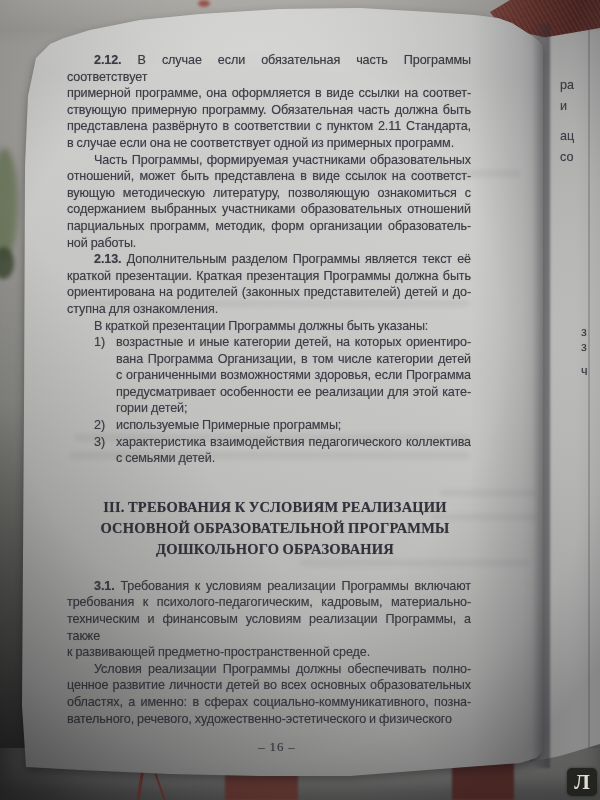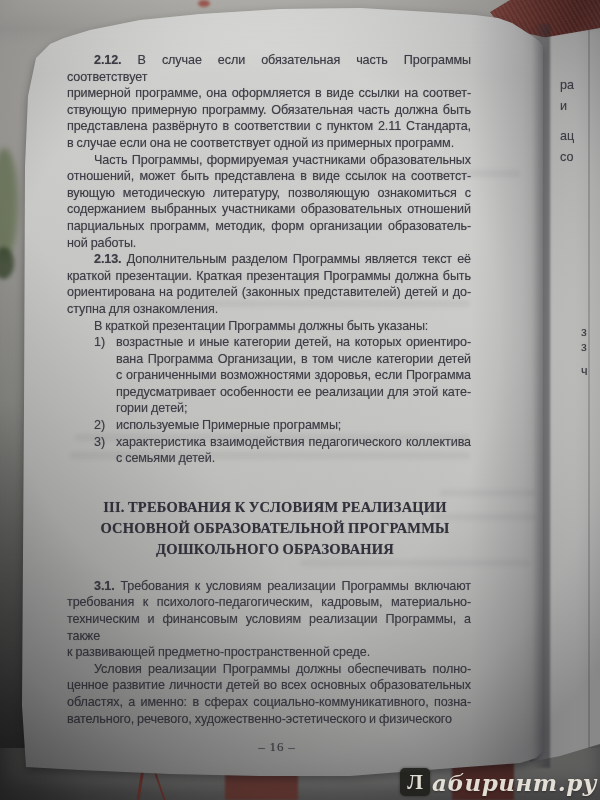--- a/index.html
+++ b/index.html
@@ -210,16 +210,15 @@
 
   <div class="gutter-shade"></div>
 
   <div class="vignette"></div>
   <div class="vignette2"></div>
 
   <div class="watermark">
     <div class="wm-badge">
       <span>Л</span>
     </div>
-    <div class="wm-text">абиринт.ру</div>
   </div>
 
 </div>
 
 </body></html>

